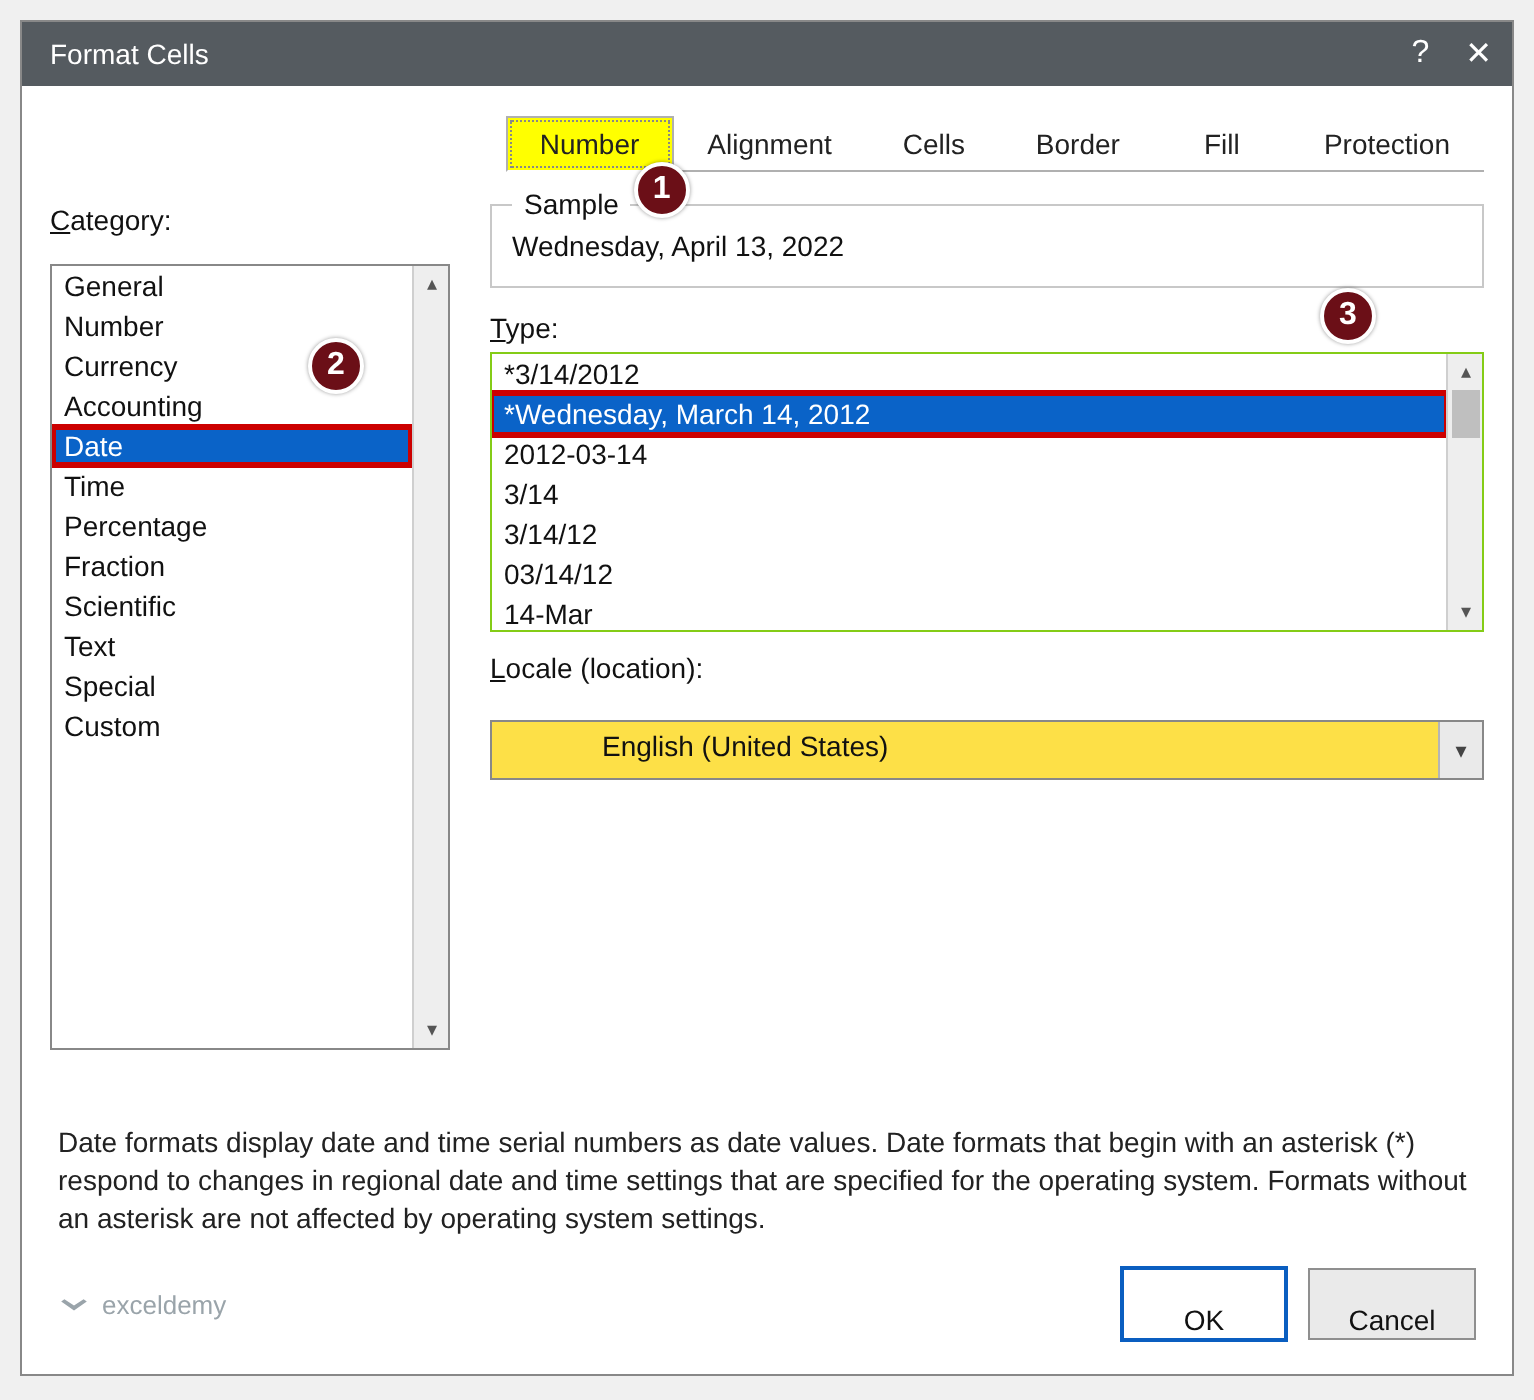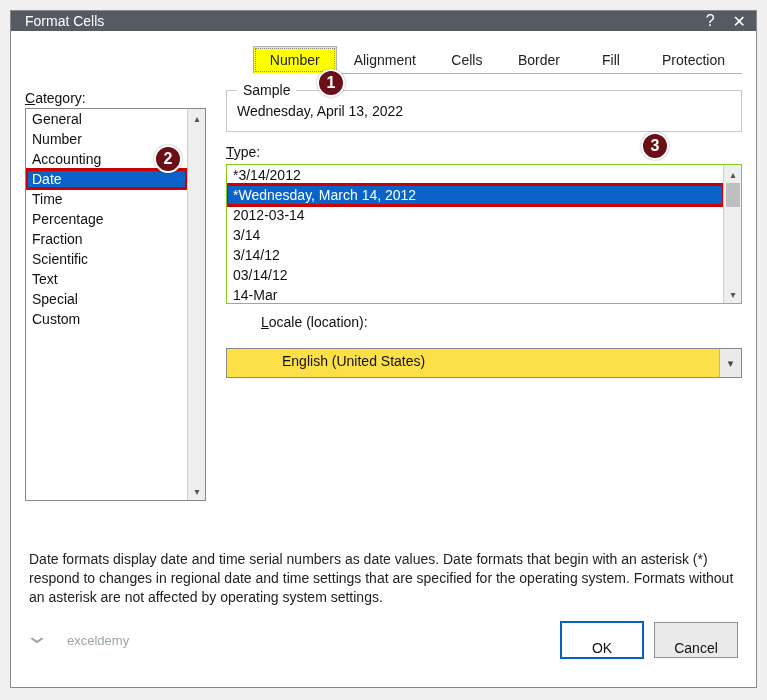--- a/index.html
+++ b/index.html
@@ -2,40 +2,40 @@
 <html><head>
   <meta charset="utf-8">
   <style>
     * { box-sizing: border-box; margin: 0; padding: 0; font-family: "Segoe UI", Tahoma, sans-serif; }
     body { background: #f0f0f0; width: 767px; height: 700px; position: relative; }
     .dialog {
       position: absolute; left: 10px; top: 10px; width: 747px; height: 678px;
       background: #fff; border: 1px solid #888;
     }
     .titlebar {
-      height: 20px; background: #555b60; color: #fff; display: flex; align-items: center;
+      height: 32px; background: #555b60; color: #fff; display: flex; align-items: center;
       padding: 0 10px 0 14px; font-size: 14px;
     }
     .titlebar .title { flex: 1; }
     .titlebar .help { font-size: 16px; margin-right: 18px; cursor: default; }
     .titlebar .close { font-size: 16px; cursor: default; }
     .content { padding: 14px 14px 10px 14px; height: calc(100% - 34px); display: flex; flex-direction: column; align-items: flex-end; }
     .tabstrip { display: flex; position: relative; border-bottom: 1px solid #b0b0b0; }
     .tab {
       padding: 5px 16px; font-size: 14px; color: #222; border: 1px solid transparent;
       border-bottom: none; cursor: default; position: relative; top: 1px; min-width: 68px; text-align: center;
     }
     .tab.active {
       border-color: #b0b0b0; background: #fff; border-bottom: 1px solid #fff;
     }
     .tab.highlight-yellow { background: #ffff00; outline: 1px dotted #888; outline-offset: -3px; }
     .red-box-tab { outline: 3px solid #cc0000; outline-offset: -1px; }
     .tabbody { flex: 1; display: flex; flex-direction: column; padding-top: 16px; }
     .main { flex: 1; display: flex; gap: 20px; }
-    .col-left { width: 181px; display: flex; flex-direction: column; }
+    .col-left { width: 200px; display: flex; flex-direction: column; gap: 12px; }
     .col-right { flex: 1; display: flex; flex-direction: column; }
     .label { font-size: 14px; color: #111; margin-bottom: 2px; }
     .label .u { text-decoration: underline; }
     .listbox {
       border: 1px solid #888; height: 393px; display: flex; background: #fff; font-size: 14px;
     }
     .listbox-inner { flex: 1; overflow: hidden; }
     
     .scrollbar-v {
       width: 18px; background: #eee; position: relative; border-left: 1px solid #cfcfcf;
@@ -63,36 +63,36 @@
     .locale-select {
       margin-top: 16px; display: flex; border: 1px solid #888; height: 30px; background: #fde047; font-size: 14px; padding-left: 47px;
     }
     .locale-select .value { flex: 1; padding: 4px 8px; color: #111; }
     .locale-select .drop {
       width: 22px; background: #eaeaea; border-left: 1px solid #b5b5b5;
       display: flex; align-items: center; justify-content: center; color: #444; font-size: 11px;
     }
     .description { font-size: 14px; color: #222; padding: 22px 4px 4px 4px; line-height: 1.35; }
     .footer { display: flex; align-items: center; padding: 10px 4px 4px 4px; gap: 10px; margin-top: auto; }
-    .footer .wm { flex: 1; color: #9aa4aa; font-size: 13px; display: flex; align-items: center; gap: 22px; }
+    .footer .wm { flex: 1; color: #9aa4aa; font-size: 13px; display: flex; align-items: center; gap: 6px; }
     .footer .wm .logo {
       width: 16px; height: 16px; background: #9aa4aa; display: inline-block;
       clip-path: polygon(20% 35%, 50% 55%, 80% 35%, 90% 42%, 50% 70%, 10% 42%);
     }
     .btn {
       min-width: 84px; height: 28px; padding: 17px 14px; background: #eaeaea;
       border: 1px solid #8f8f8f; font-size: 14px; color: #111; cursor: default;
     }
     .btn.primary { border: 2px solid #0a5ec0; background: #fff; }
     .badge {
       position: absolute; width: 28px; height: 28px; border-radius: 50%; background: #6b0f17;
       color: #fff; font-weight: bold; font-size: 16px; display: flex; align-items: center; justify-content: center;
       border: 2px solid #fff; box-shadow: 0 0 2px rgba(0,0,0,0.4); z-index: 5;
     }
-    .mt10 { margin-top: 10px; margin-left: 35px; }
+    .mt10 { margin-top: 10px; }
   </style>
 </head>
 <body>
 
 <div class="dialog">
   <div class="titlebar">
     <span class="title">Format Cells</span>
     <span class="help">?</span>
     <span class="close">✕</span>
   </div>
@@ -110,20 +110,21 @@
 
     <div class="tabbody">
       <div class="main">
 
         <div class="col-left">
           <div class="label"><span class="u">C</span><span>ategory:</span></div>
           <div class="listbox" style="position:relative;">
             <div class="listbox-inner">
               <div class="item">General</div>
               <div class="item">Number</div>
+              <div class="item">Currency</div>
               <div class="item">Accounting</div>
               <div class="item selected red-around">Date</div>
               <div class="item">Time</div>
               <div class="item">Percentage</div>
               <div class="item">Fraction</div>
               <div class="item">Scientific</div>
               <div class="item">Text</div>
               <div class="item">Special</div>
               <div class="item">Custom</div>
             </div>

